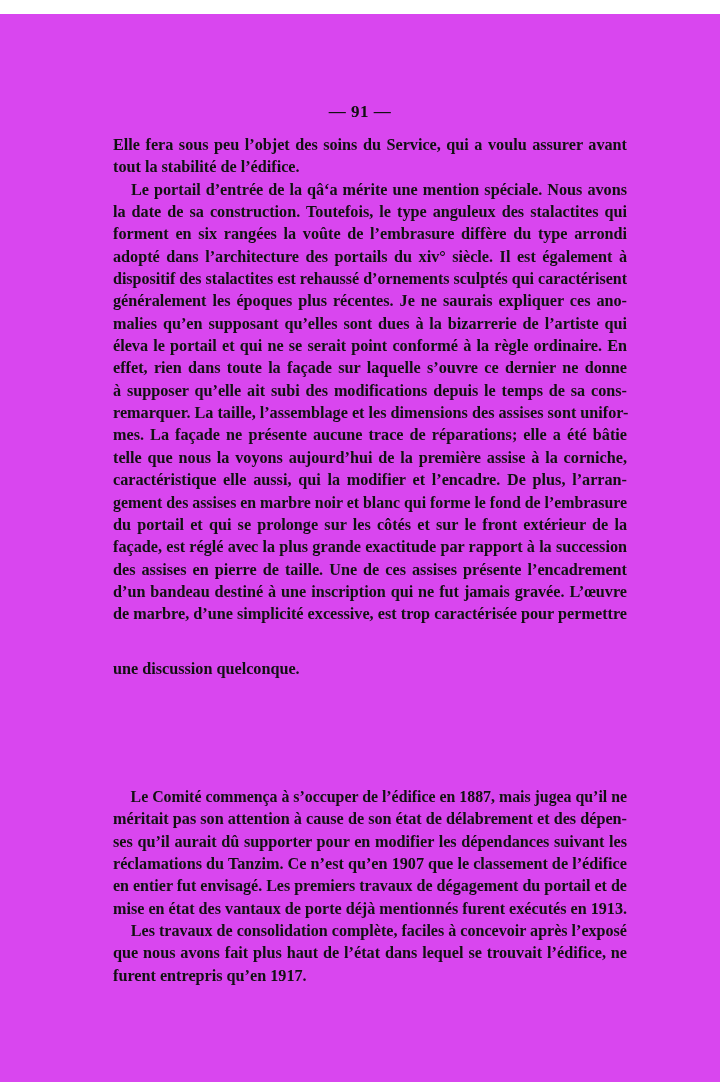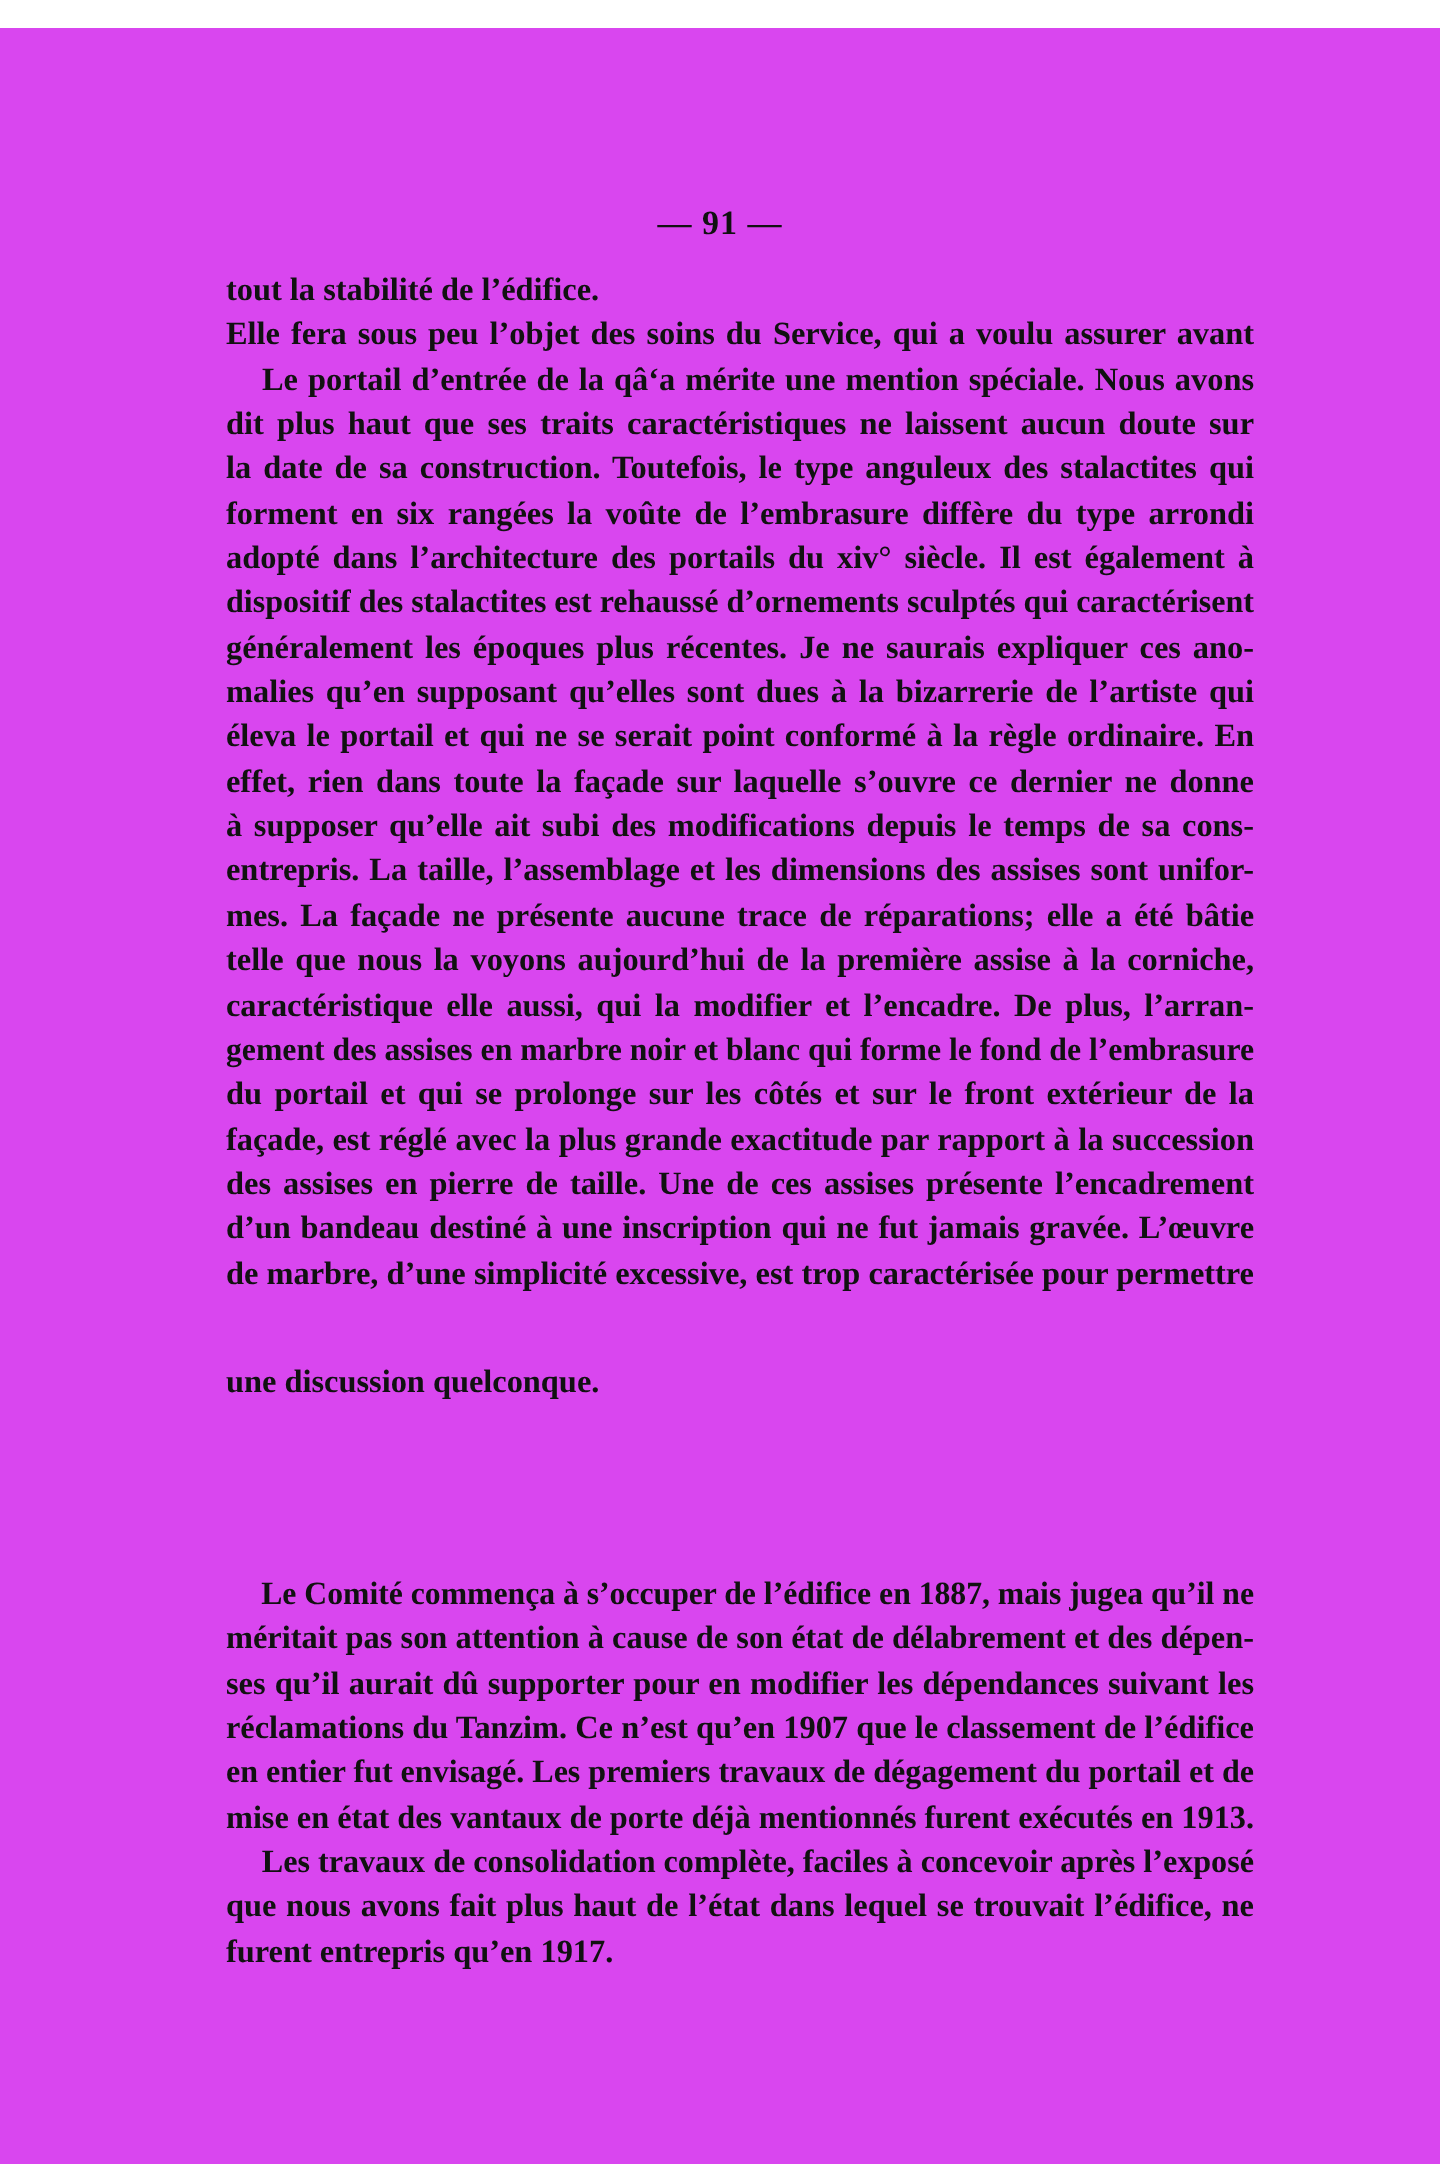--- a/index.html
+++ b/index.html
@@ -27,34 +27,33 @@
   #block1 { top: 120px; }
   #block2 { top: 772px; }
 </style>
 </head>
 <body>
 
 <div class="page">
   <div class="page-number">— 91 —</div>
 
   <div class="text-block" id="block1">
+    <span class="line" style="white-space: nowrap;">Elle fera sous peu l’objet des soins du Service, qui a voulu assurer avant</span>
     <span class="line last" style="white-space: nowrap;">tout la stabilité de l’édifice.</span>
-    <span class="line" style="white-space: nowrap;">Elle fera sous peu l’objet des soins du Service, qui a voulu assurer avant</span>
     <span class="line indent" style="white-space: nowrap;">Le portail d’entrée de la qâ‘a mérite une mention spéciale. Nous avons</span>
-    <span class="line" style="white-space: nowrap;">dit plus haut que ses traits caractéristiques ne laissent aucun doute sur</span>
     <span class="line" style="white-space: nowrap;">la date de sa construction. Toutefois, le type anguleux des stalactites qui</span>
     <span class="line" style="white-space: nowrap;">forment en six rangées la voûte de l’embrasure diffère du type arrondi</span>
     <span class="line" style="white-space: nowrap;">adopté dans l’architecture des portails du xiv° siècle. Il est également à</span>
     <span class="line" style="white-space: nowrap; transform: scaleX(0.9895); width: 519.469px; text-align-last: left;">dispositif des stalactites est rehaussé d’ornements sculptés qui caractérisent</span>
     <span class="line" style="white-space: nowrap;">généralement les époques plus récentes. Je ne saurais expliquer ces ano-</span>
     <span class="line" style="white-space: nowrap;">malies qu’en supposant qu’elles sont dues à la bizarrerie de l’artiste qui</span>
     <span class="line" style="white-space: nowrap;">éleva le portail et qui ne se serait point conformé à la règle ordinaire. En</span>
     <span class="line" style="white-space: nowrap;">effet, rien dans toute la façade sur laquelle s’ouvre ce dernier ne donne</span>
     <span class="line" style="white-space: nowrap;">à supposer qu’elle ait subi des modifications depuis le temps de sa cons-</span>
-    <span class="line" style="white-space: nowrap;">entrepris. La taille, l’assemblage et les dimensions des assises sont unifor-</span>
+    <span class="line" style="white-space: nowrap;">remarquer. La taille, l’assemblage et les dimensions des assises sont unifor-</span>
     <span class="line" style="white-space: nowrap;">mes. La façade ne présente aucune trace de réparations; elle a été bâtie</span>
     <span class="line" style="white-space: nowrap;">telle que nous la voyons aujourd’hui de la première assise à la corniche,</span>
     <span class="line" style="white-space: nowrap;">caractéristique elle aussi, qui la modifier et l’encadre. De plus, l’arran-</span>
     <span class="line" style="white-space: nowrap; transform: scaleX(0.9796); width: 524.703px; text-align-last: left;">gement des assises en marbre noir et blanc qui forme le fond de l’embrasure</span>
     <span class="line" style="white-space: nowrap;">du portail et qui se prolonge sur les côtés et sur le front extérieur de la</span>
     <span class="line" style="white-space: nowrap;">façade, est réglé avec la plus grande exactitude par rapport à la succession</span>
     <span class="line" style="white-space: nowrap;">des assises en pierre de taille. Une de ces assises présente l’encadrement</span>
     <span class="line" style="white-space: nowrap;">d’un bandeau destiné à une inscription qui ne fut jamais gravée. L’œuvre</span>
     <span class="line" style="white-space: nowrap;">de marbre, d’une simplicité excessive, est trop caractérisée pour permettre</span>
     <span class="line last" style="white-space: nowrap; margin-top: 32px;">une discussion quelconque.</span>

